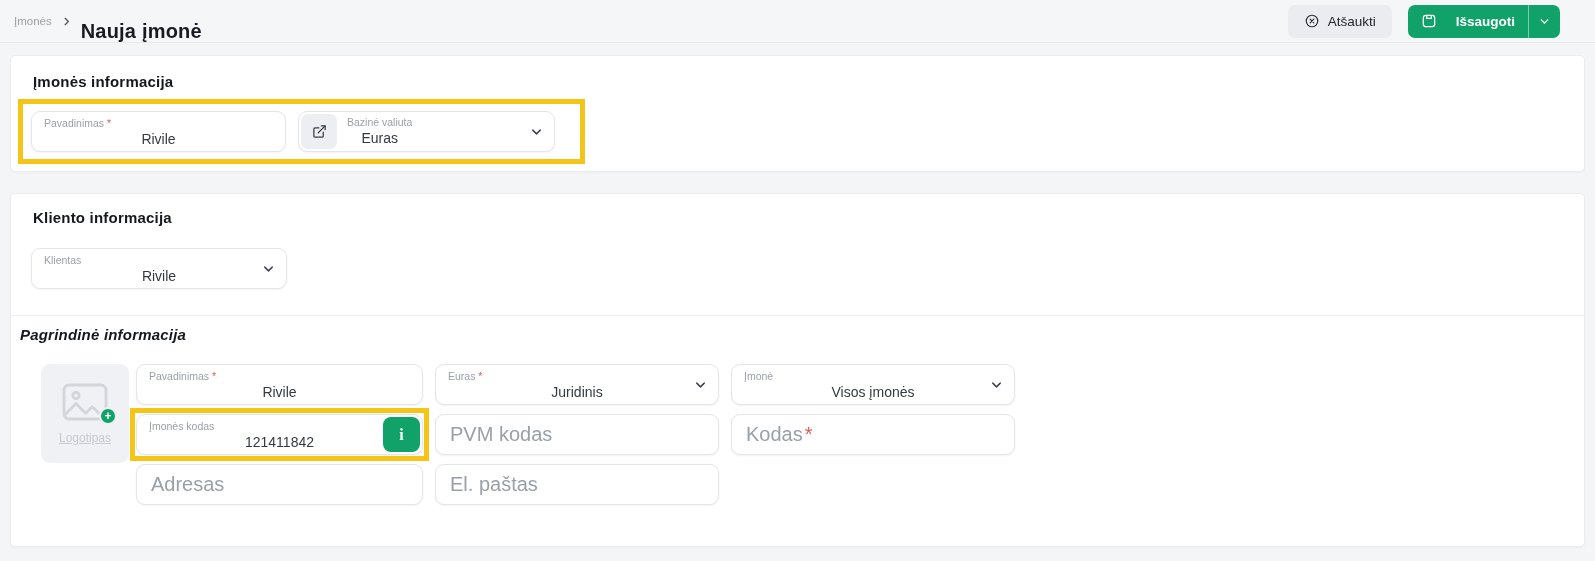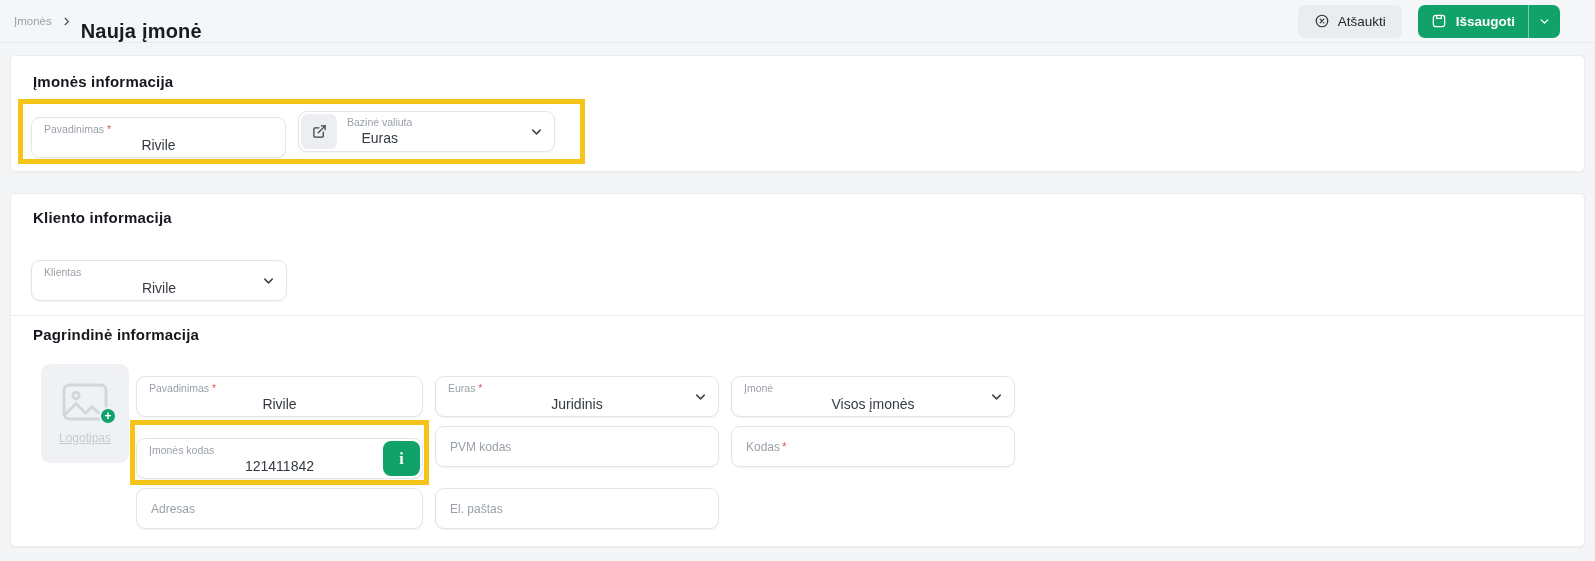--- a/index.html
+++ b/index.html
@@ -23,68 +23,68 @@
   .crumb-parent { font-size:11.5px; color:#9aa0a9; cursor:pointer; }
   .crumb-current { font-size:20px; font-weight:700; color:#181c22; letter-spacing:.2px;margin-top:20px; }
   .actions { display:flex; align-items:center; gap:16px; }
   .btn-cancel {
     height:33px; padding:0 16px; background:#eaecef; border:none; border-radius:7px;
     display:flex; align-items:center; gap:8px; font-size:13.5px; color:#23272e;
     font-family:inherit; cursor:pointer;
   }
   .btn-save-group { display:flex; height:33px; border-radius:7px; overflow:hidden; background:#10a268; }
   .btn-save-main {
-    display:flex; align-items:center; gap:9px; padding:0 13px; border:none; background:transparent;
+    display:flex; align-items:center; gap:19px; padding:0 13px; border:none; background:transparent;
     color:#fff; font-size:13.5px; font-weight:700; font-family:inherit; cursor:pointer;
   }
   .save-sep { width:1px; height:100%; background:rgba(255,255,255,.45); }
   .btn-save-caret { width:31px; border:none; background:transparent; display:flex; align-items:center; justify-content:center; cursor:pointer; }
 
   
   .card {
     position:absolute; left:10px; width:1575px; background:#fff;
     border:1px solid #eaecef; border-radius:5px;
     box-shadow:0 1px 2px rgba(20,24,32,.03);
   }
   .card1 { top:55px; height:117px; }
   .card2 { top:193px; height:354px; }
   .section-title { font-size:15px; font-weight:700; color:#15181d; letter-spacing:.2px; }
 
   
   .field {
     background:#fff; border:1px solid #e3e5e9; border-radius:9px; height:41px;
     box-shadow:0 1px 2px rgba(16,24,40,.05); position:relative;
   }
-  .field.filled { display:flex; flex-direction:column; justify-content:center; padding:2px 12px 0 12px; gap:1px;margin-top:12px; }
+  .field.filled { display:flex; flex-direction:column; justify-content:center; padding:2px 12px 0 12px; gap:1px; }
   .f-label { font-size:10.5px; color:#9ba1aa; line-height:1.1; white-space:nowrap; }
   .f-value { font-size:14px; color:#343a42; line-height:1.15; white-space:nowrap;text-align:center; }
   .req { color:#e05a5a; }
   .chev { position:absolute; right:10px; top:50%; transform:translateY(-50%); }
-  .placeholder-field { display:flex; align-items:center; padding:0 14px; font-size:12px; color:#99a0a9; gap:2px; }
+  .placeholder-field { display:flex; align-items:center; padding:0 14px; font-size:20px; color:#99a0a9; gap:2px; }
 
   
   .card1 .section-title { position:absolute; left:22px; top:17px; }
   .hl-box {
     position:absolute; left:7px; top:43px; width:567px; height:65px;
     border:5px solid #f5c418; display:flex; gap:12px; padding:6px 8px; align-items:center;
   }
   .hl-box .field { flex:0 0 auto; }
   .fld-name1 { width:255px; }
   .fld-currency { width:257px; display:flex; flex-direction:row; align-items:center; gap:10px; padding:0 30px 0 2px; }
   .prefix-btn {
     width:36px; height:35px; flex:0 0 auto; background:#eceef1; border:none; border-radius:7px;
     display:flex; align-items:center; justify-content:center; cursor:pointer;
   }
   .text-col { display:flex; flex-direction:column; gap:1px; justify-content:center; }
 
   
   .title-client { position:absolute; left:22px; top:15px; }
   .fld-klientas { position:absolute; left:20px; top:54px; width:256px; }
   .divider { position:absolute; left:0; top:121px; width:100%; height:1px; background:#eceef1; }
-  .title-main { position:absolute; left:22px; top:132px; }
+  .title-main { position:absolute; left:9px; top:132px;font-style:italic; }
 
   .logo-box {
     position:absolute; left:30px; top:170px; width:88px; height:99px;
     background:#f0f1f4; border-radius:9px;
     display:flex; flex-direction:column; align-items:center; justify-content:center; gap:9px;
     cursor:pointer;
   }
   .logo-icon-wrap { position:relative; line-height:0; }
   .plus-badge {
     position:absolute; right:-8px; bottom:-3px; width:18px; height:18px;

